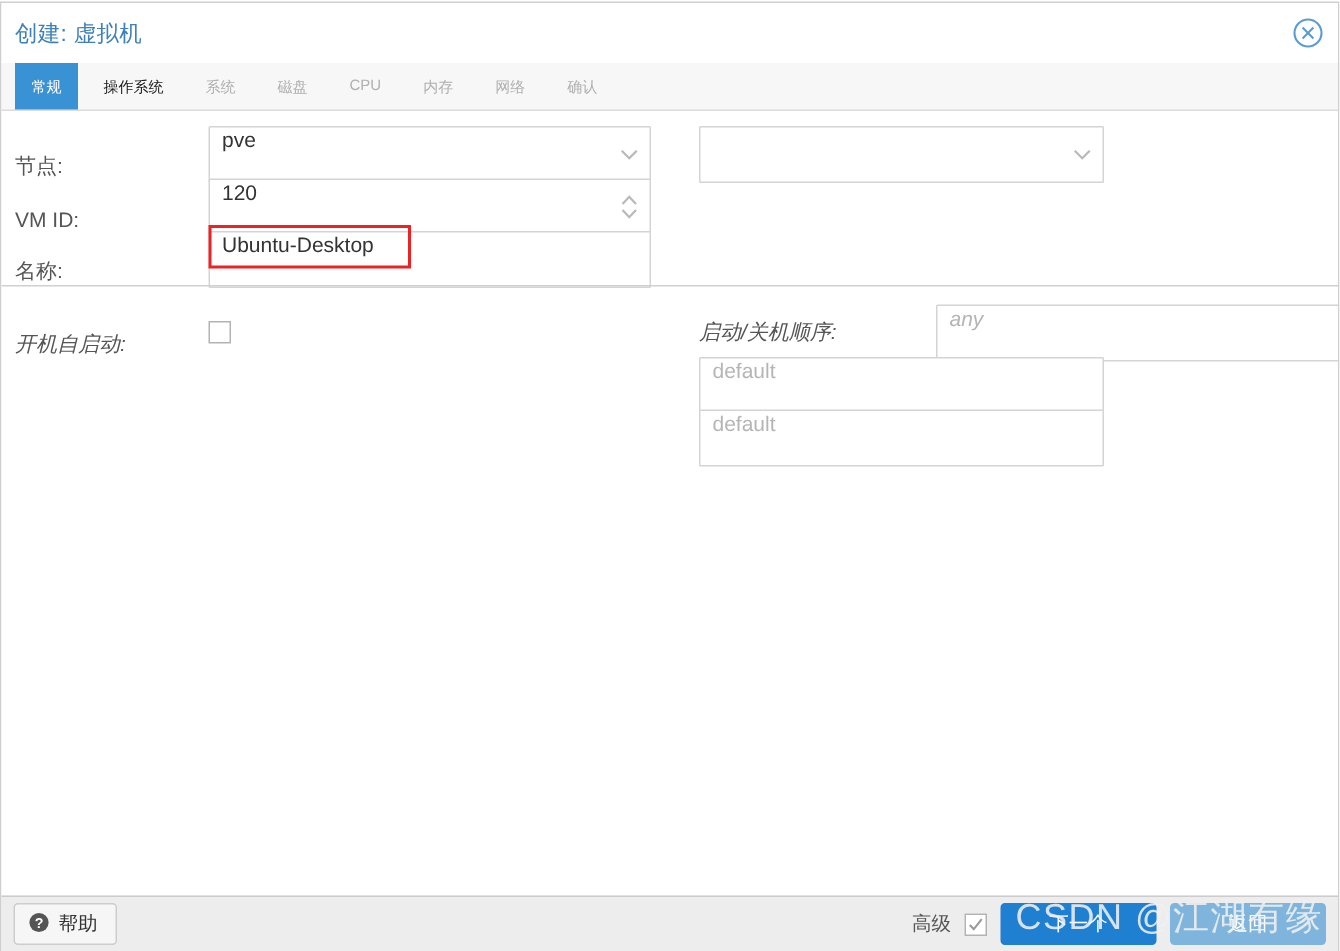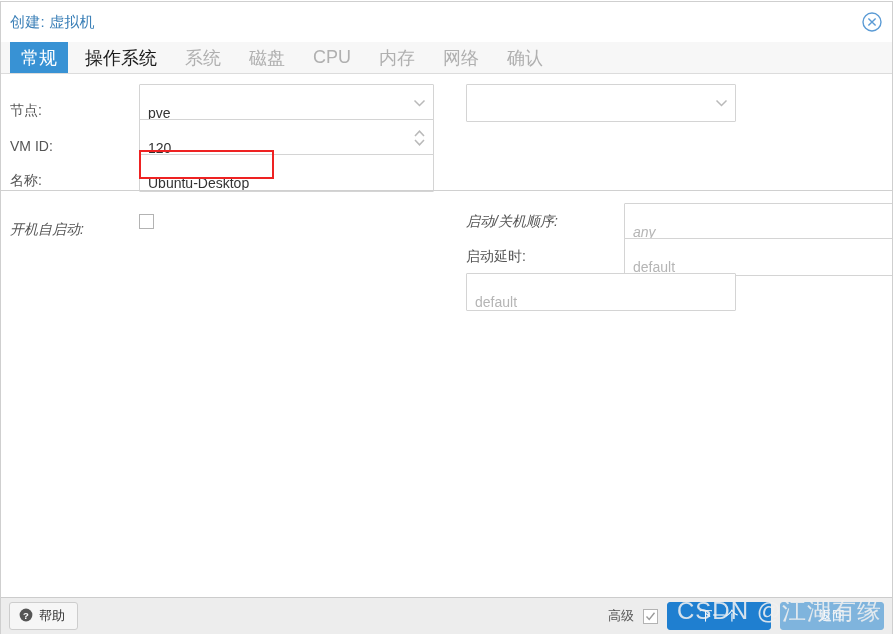--- a/index.html
+++ b/index.html
@@ -61,21 +61,21 @@
     border-bottom: 1px solid #dcdcdc;
     display: flex;
     align-items: stretch;
     padding-left: 9px;
     box-sizing: border-box;
   }
   .tab {
     display: flex;
     align-items: center;
     padding: 0 11px;
-    font-size: 18px;
+    font-size: 10px;
     color: #b0b0b0;
     cursor: pointer;
     white-space: nowrap;
     margin-right: 6px;
   }
   .tab.active {
     background: #3892d4;
     color: #ffffff;
   }
   .tab.visited {
@@ -127,21 +127,21 @@
   .lbl-w-left { width: 129px; margin-top: 17px; }
   .lbl-w-right { width: 158px; }
 
   .field {
     position: relative;
     height: 38px;
     border: 1px solid #d4d4d4;
     background: #ffffff;
     box-sizing: border-box;
     display: flex;
-    align-items: flex-end;
+    align-items: flex-start;
     font-size: 14px;
     color: #333333;
     padding-left: 8px;
     border-radius: 1px;
   }
   .field.w-main { width: 295px; }
   .field.w-right { width: 270px; }
   .field .val { white-space: nowrap; }
   .field .ph { color: #b5b5b5; white-space: nowrap; }
 
@@ -369,21 +369,20 @@
           <div class="lbl lbl-w-right">启动/关机顺序:</div>
           <div class="field w-right">
             <span class="ph">any</span>
           </div>
         </div>
       </div>
 
       <div class="row">
         <div class="col-left"></div>
         <div class="col-right">
-          <div class="lbl lbl-w-right">启动延时:</div>
           <div class="field w-right">
             <span class="ph">default</span>
           </div>
         </div>
       </div>
 
       <div class="row">
         <div class="col-left"></div>
         <div class="col-right">
           <div class="field w-right">

